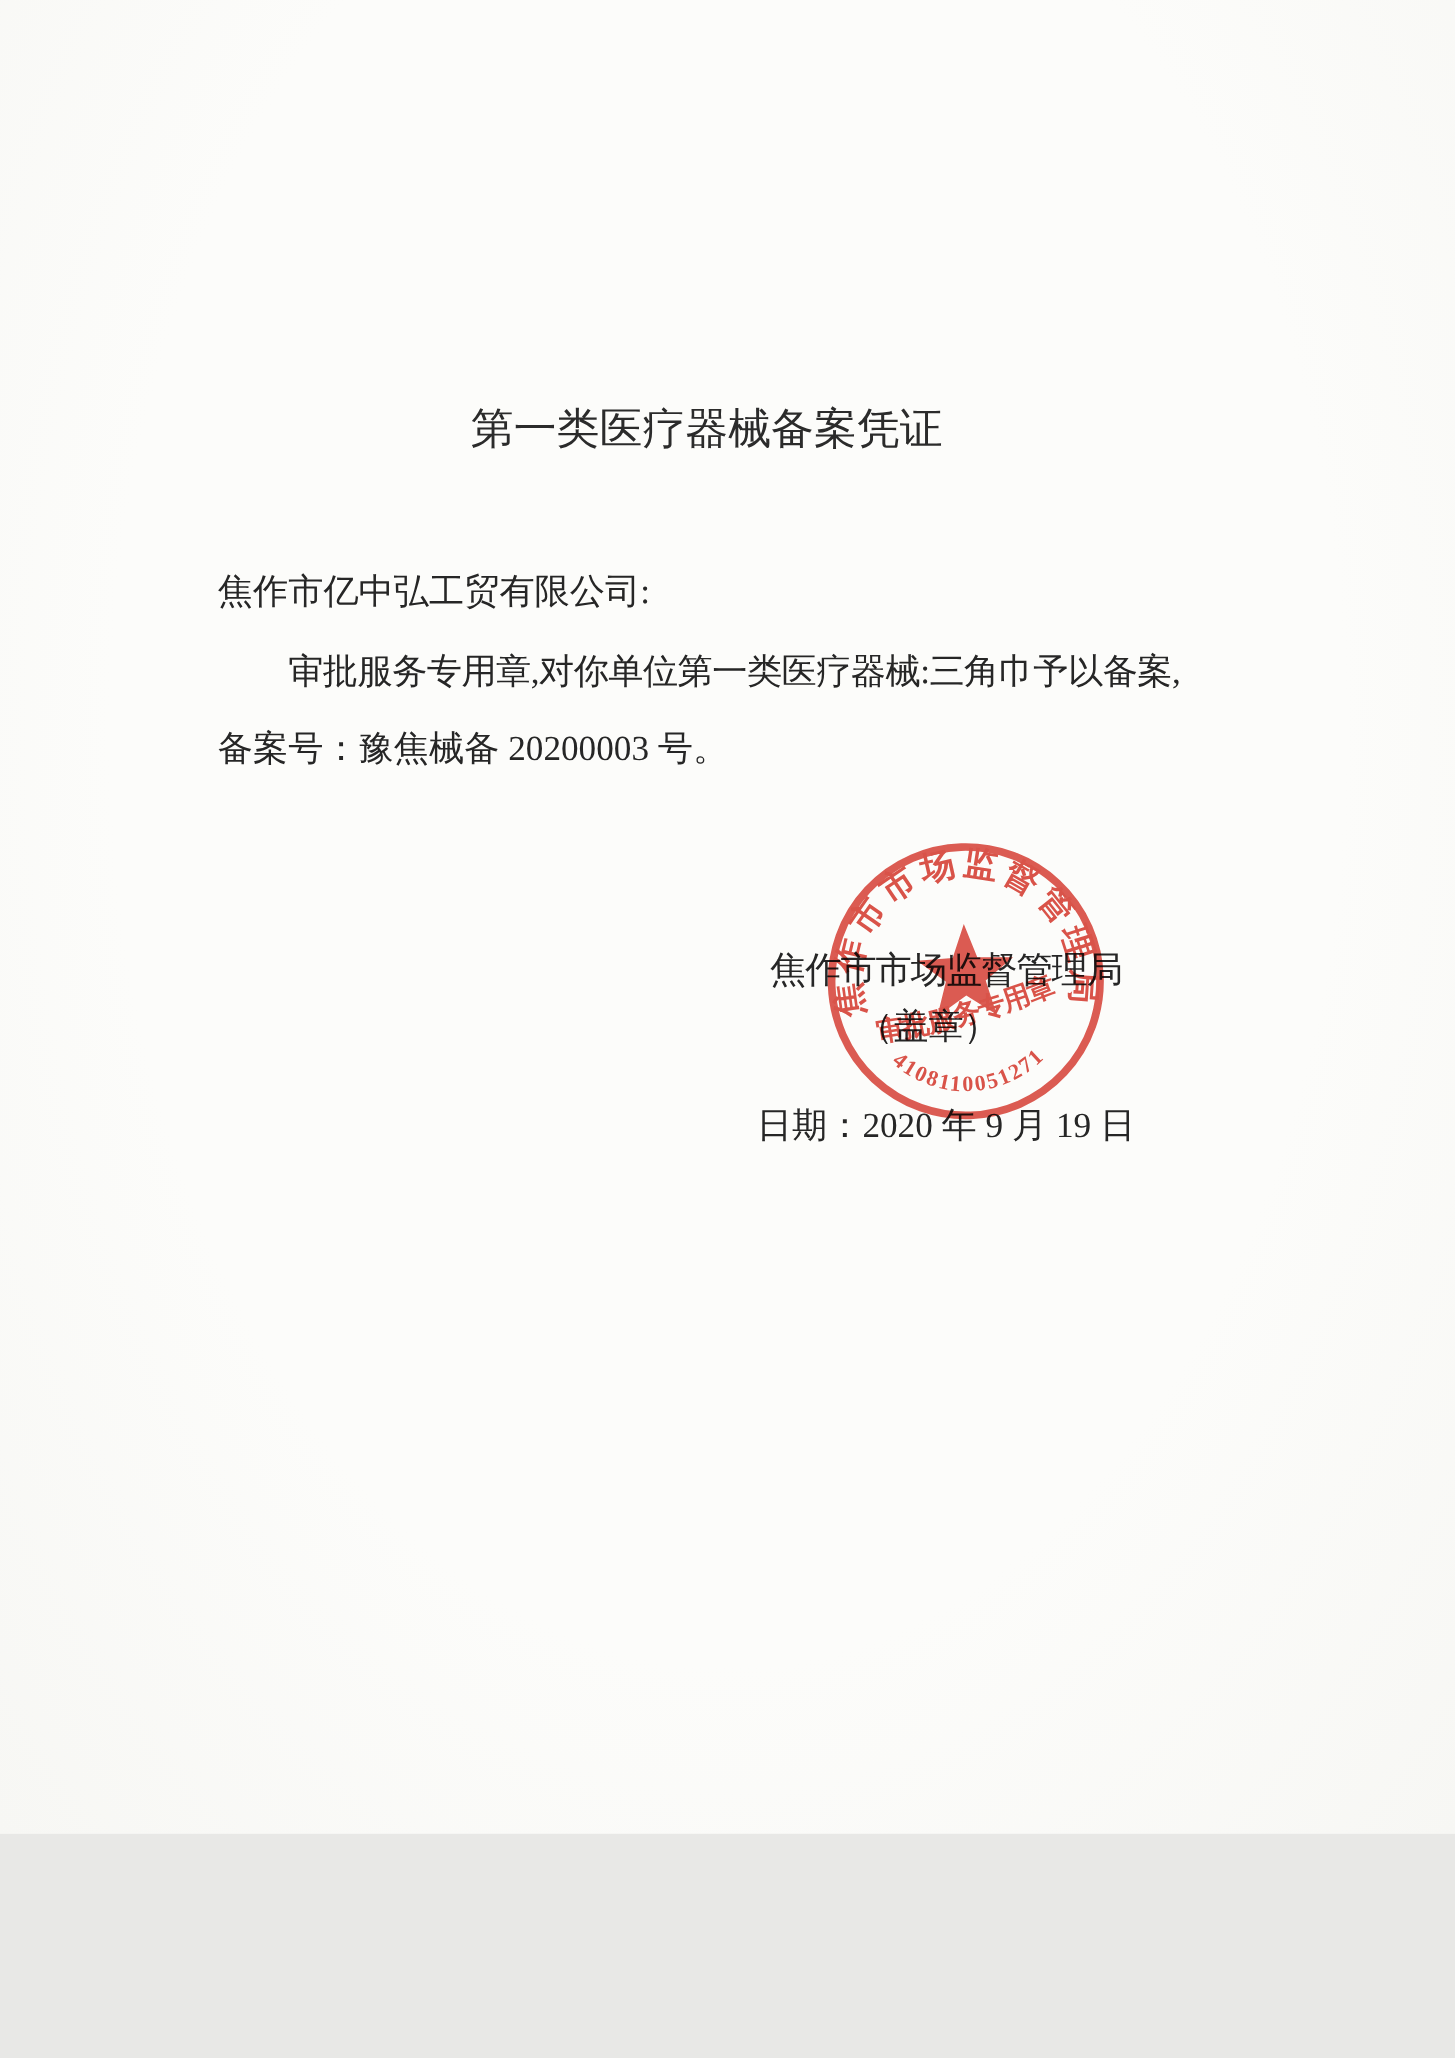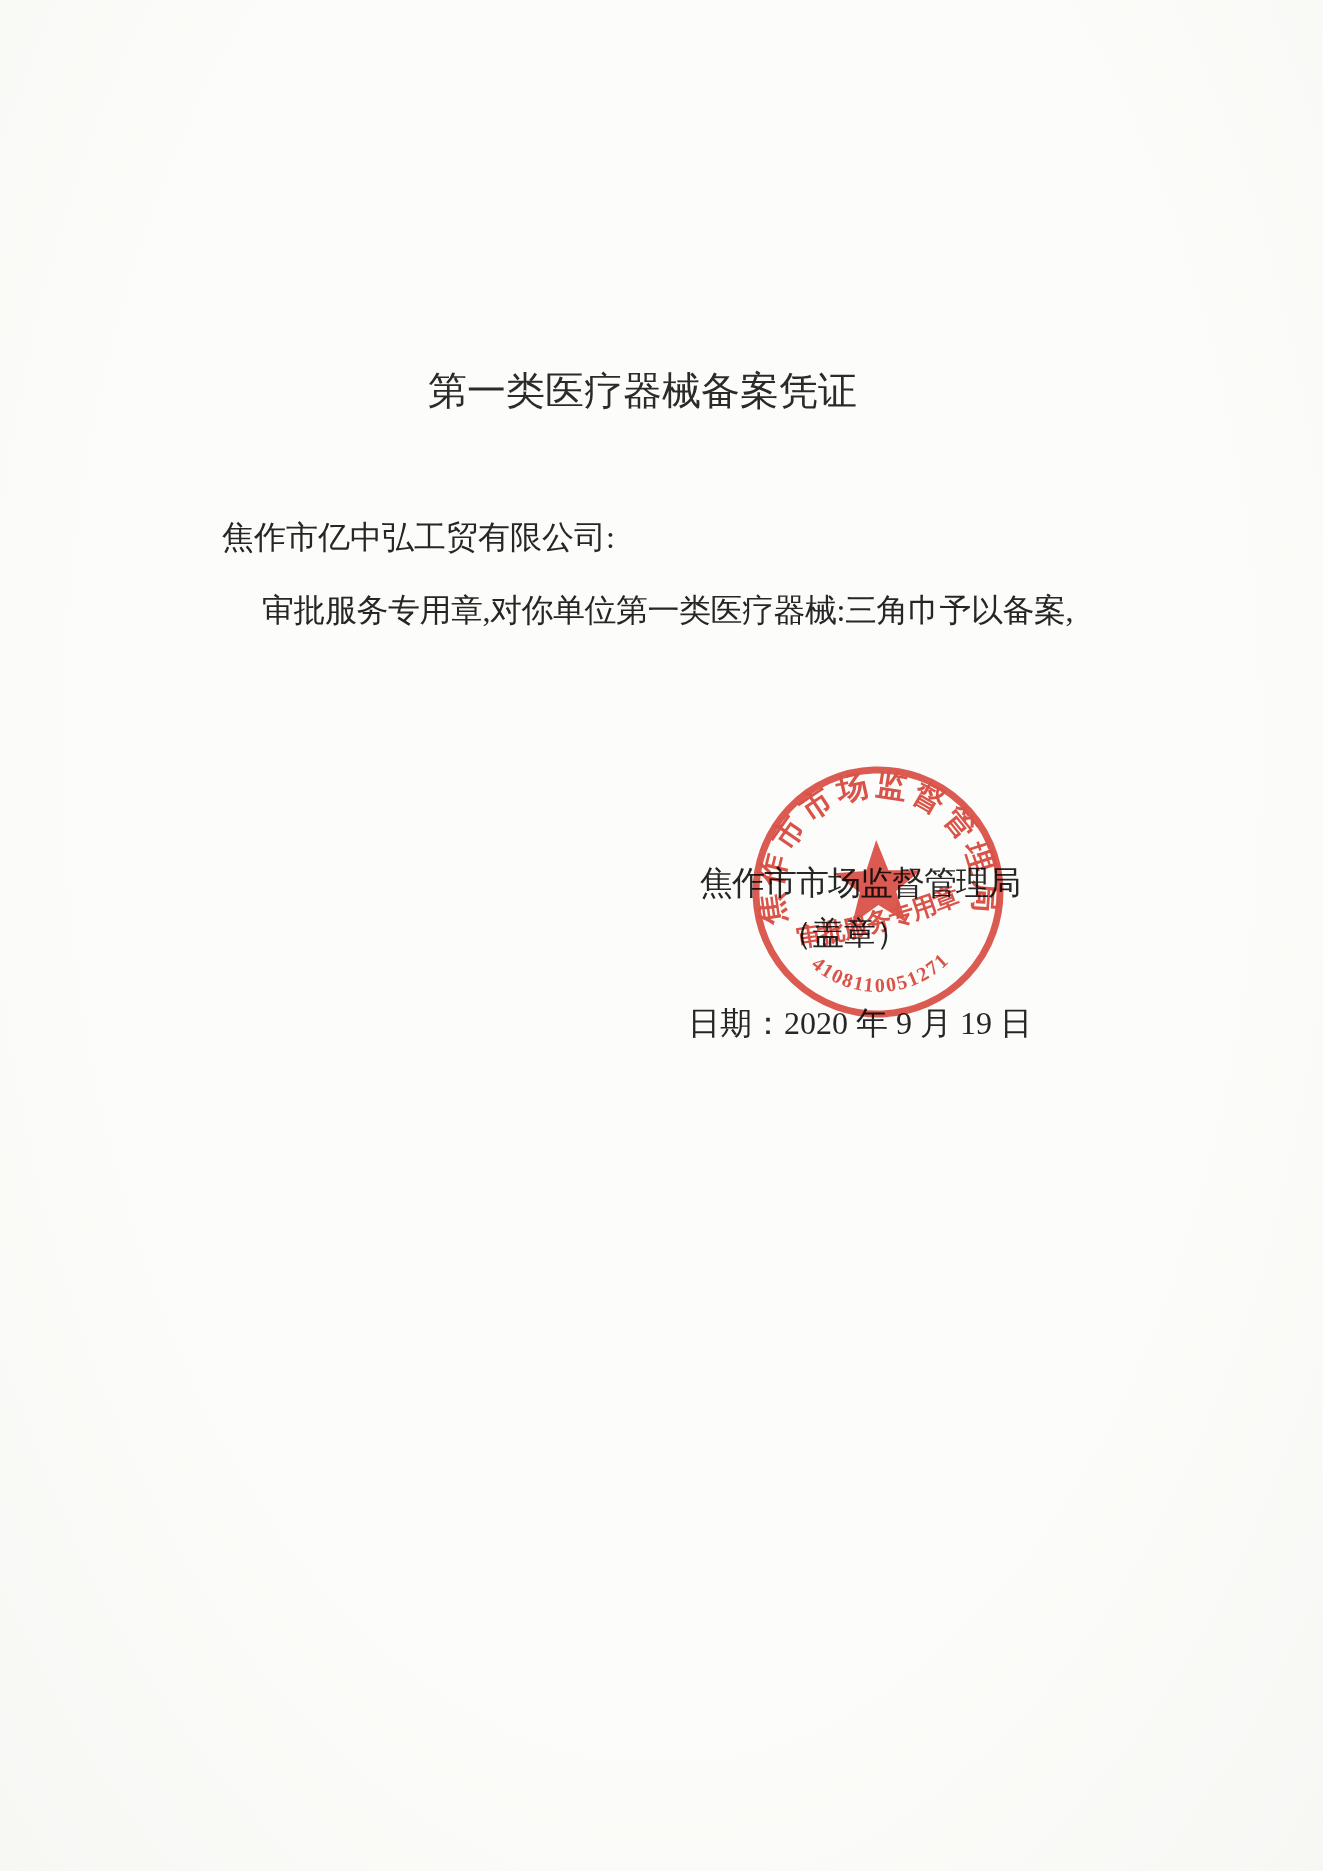--- a/index.html
+++ b/index.html
@@ -1,28 +1,28 @@
 <!DOCTYPE html>
 <html><head>
 <meta charset="utf-8">
 <style>
   html,body{margin:0;padding:0;background:#e8e8e6;}
   .page{
     position:relative;
-    width:1323px;height:1871px;
+    width:1323px;height:1667px;
     margin:0 auto;
     background:#fbfbf9;
     background-image:radial-gradient(ellipse at 50% 40%, #fcfcfa 60%, #f7f7f4 100%);
     overflow:hidden;
     font-family:"Liberation Serif","DejaVu Serif",serif;
     color:#262626;
   }
   .txt{position:absolute;white-space:nowrap;line-height:1.2;}
   .doc-title{left:428px;top:368px;font-size:39px;letter-spacing:0px;color:#2b2b2b;}
-  .recipient{left:198px;top:518px;font-size:32px;margin-left:24px;}
+  .recipient{left:198px;top:518px;font-size:32px;}
   .body-line1{left:262px;top:591px;font-size:32px;letter-spacing:-0.5px;}
   .body-line2{left:198px;top:661px;font-size:32px;}
   .issuer{left:700px;top:864px;font-size:33px;letter-spacing:-1px;z-index:2;}
   .seal-caption{left:780px;top:914px;font-size:32px;z-index:2;}
   .date-line{left:688px;top:1004px;font-size:32px;z-index:2;}
   .seal-wrap{
     position:absolute;left:748px;top:762px;width:260px;height:260px;
     z-index:3;
     mix-blend-mode:multiply;
     opacity:0.92;
@@ -35,20 +35,21 @@
 <body>
 
 <div class="page">
 
   <div class="txt doc-title">第一类医疗器械备案凭证</div>
 
   <div class="txt recipient">焦作市亿中弘工贸有限公司:</div>
 
   <div class="txt body-line1">审批服务专用章,对你单位第一类医疗器械:三角巾予以备案,</div>
 
+  <div class="txt body-line2">备案号：豫焦械备 20200003 号。</div>
 
   <div class="txt issuer">焦作市市场监督管理局</div>
 
   <div class="txt seal-caption">（盖章）</div>
 
   <div class="txt date-line">日期：2020 年 9 月 19 日</div>
 
   <div class="seal-wrap">
     <svg viewBox="0 0 260 260" xmlns="http://www.w3.org/2000/svg">
       <defs>

